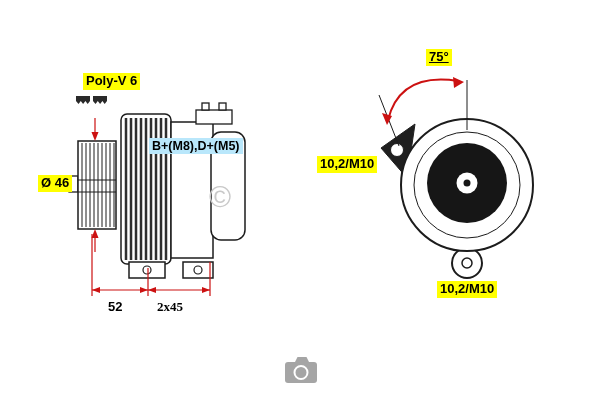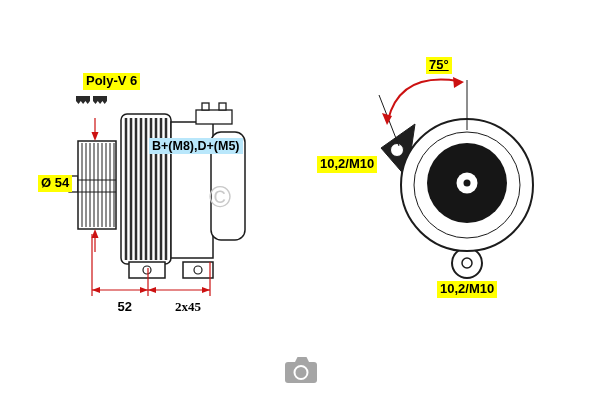--- a/index.html
+++ b/index.html
@@ -2,21 +2,21 @@
 <html><head>
 <meta charset="utf-8">
 <style>
   * { margin:0; padding:0; box-sizing:border-box; }
   html,body { width:600px; height:400px; background:#ffffff; font-family:"Liberation Sans", sans-serif; }
   .stage { position:relative; width:596px; height:400px; background:#ffffff; overflow:hidden; }
   svg.drawing { position:absolute; left:0; top:0; }
   .label { position:absolute; font-weight:bold; font-size:13px; color:#000; padding:1px 3px; line-height:1.15; white-space:nowrap; }
   .hl-yellow { background:#ffff00; }
   .hl-blue { background:#b9e7fb; font-size:12.5px; }
-  .dim-label { position:absolute; font-weight:bold; font-size:13px; color:#000; text-align:right; }
+  .dim-label { position:absolute; font-weight:bold; font-size:13px; color:#000; text-align:left; }
   .watermark { position:absolute; left:209px; top:180px; font-size:30px; color:#c9c9c9; font-weight:normal; }
 </style>
 </head>
 <body>
 
 <div class="stage">
 
   <svg class="drawing" width="600" height="400" viewBox="0 0 600 400">
 
     <g stroke="#1c1c1c" fill="none">
@@ -109,27 +109,27 @@
       <path d="M295 362 l2.5 -5 h9 l2.5 5 z" fill="#a5a5a5"></path>
       <rect x="285" y="362" width="32" height="21" rx="3" fill="#a5a5a5"></rect>
       <circle cx="301" cy="372.5" r="6.5" fill="none" stroke="#ffffff" stroke-width="2"></circle>
     </g>
   </svg>
 
   <div class="label hl-yellow" style="left:83px; top:73px;">Poly-V 6</div>
 
   <div class="label hl-blue" style="left:149px; top:98px;margin-top:40px;">B+(M8),D+(M5)</div>
 
-  <div class="label hl-yellow" style="left:38px; top:175px;">Ø 54</div>
+  <div class="label hl-yellow" style="left:38px; top:175px;">Ø 46</div>
 
   <div class="dim-label" style="left:108px; top:299px; width:24px;">52</div>
 
   <div class="dim-label" style="left:157px; top:299px; width:44px;font-family:Liberation Serif, serif;">2x45</div>
 
-  <div class="label hl-yellow" style="left:426px; top:57px;text-decoration:underline;">75°</div>
+  <div class="label hl-yellow" style="left:426px; top:49px;text-decoration:underline;">75°</div>
 
   <div class="label hl-yellow" style="left:317px; top:156px;">10,2/M10</div>
 
   <div class="label hl-yellow" style="left:437px; top:281px;">10,2/M10</div>
 
   <div class="watermark">©</div>
 
 </div>
 
 </body></html>

